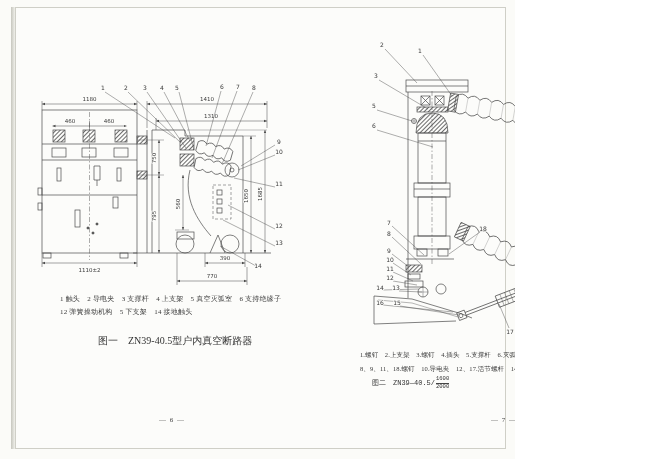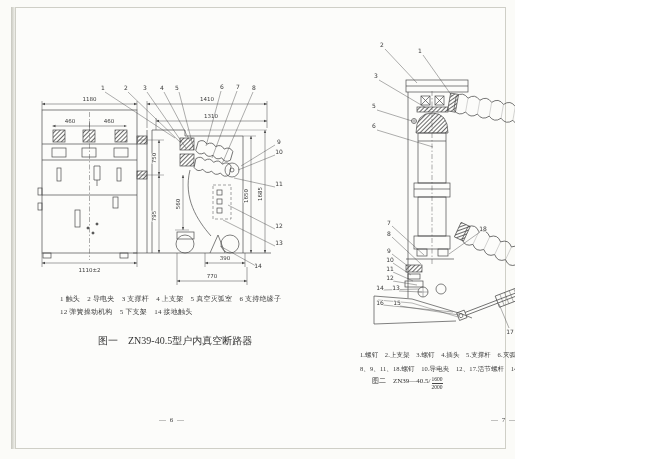--- a/index.html
+++ b/index.html
@@ -15,21 +15,21 @@
   svg.fig { position:absolute; }
   svg text { font-family:"DejaVu Sans", sans-serif; fill:#3a3a3a;
              paint-order:stroke; stroke:#fcfcfa; stroke-width:1.4px; }
   .dim { font-size:5.5px; }
   .co  { font-size:6px; }
   .parts { position:absolute; white-space:nowrap; color:#3a3a3a; }
   .parts-left  { left:40px; top:281px; font-size:7px;   line-height:13px; letter-spacing:0.2px; }
   .parts-right { left:18px; top:336px; font-size:6.5px; line-height:14px; letter-spacing:0.1px; }
   .caption { position:absolute; font-size:10px; color:#333; white-space:nowrap; }
   .caption-left  { left:78px; top:322px; }
-  .caption-right { left:30px; top:364px; display:flex; align-items:flex-start; font-size:7px; }
+  .caption-right { left:30px; top:364px; display:flex; align-items:center; font-size:7px;font-family:Liberation Mono, monospace; }
   .frac { display:inline-flex; flex-direction:column; text-align:center;
           font-size:5.5px; line-height:6.5px; margin:0 1px; }
   .frac .den { border-top:0.5px solid #444; }
   .page-num { position:absolute; left:0; right:0; text-align:center; font-size:7px;
               top:404px; color:#444; letter-spacing:1px; }
   .page-num-right { transform:translateX(14px); }
   .page-num-left  { transform:translateX(-6px); }
 </style>
 </head>
 <body>

